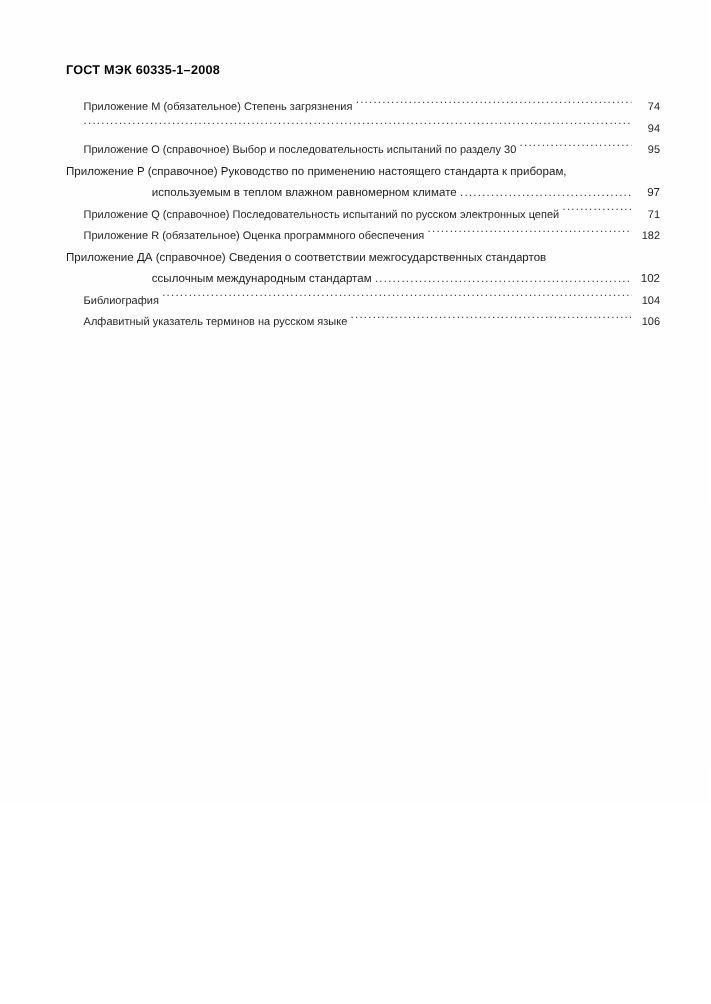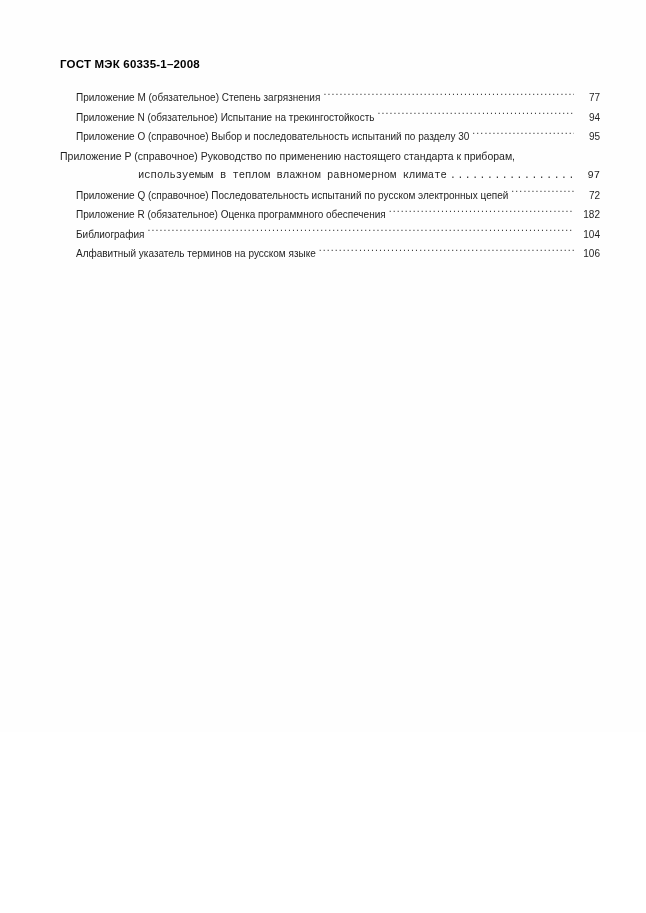--- a/index.html
+++ b/index.html
@@ -79,21 +79,20 @@
     line-height: 19.5px;
     color: #1f1f1f;
   }
   .toc-multi .line1 {
     white-space: nowrap;
   }
   .toc-multi .line2 {
     display: flex;
     align-items: flex-end;
     padding-left: 78px;
-    font-family: Liberation Mono, monospace;
   }
   .footer-page {
     position: absolute;
     left: 70px;
     top: 842px;
     font-size: 10.5px;
     color: #1f1f1f;
   }
 </style>
 </head>
@@ -101,25 +100,24 @@
 
 <div class="page">
 
   <div class="header">ГОСТ МЭК 60335-1–2008</div>
 
   <div class="toc">
 
     <div class="toc-entry">
       <span class="toc-title">Приложение M (обязательное) Степень загрязнения</span>
       <span class="dots"></span>
-      <span class="toc-page">77</span>
+      <span class="toc-page">74</span>
     </div>
 
     <div class="toc-entry">
-      <span class="toc-title">Приложение N (обязательное) Испытание на трекингостойкость</span>
       <span class="dots"></span>
       <span class="toc-page">94</span>
     </div>
 
     <div class="toc-entry">
       <span class="toc-title">Приложение O (справочное) Выбор и последовательность испытаний по разделу 30</span>
       <span class="dots"></span>
       <span class="toc-page">95</span>
     </div>
 
@@ -128,29 +126,37 @@
       <div class="line2">
         <span class="toc-title">используемым в теплом влажном равномерном климате</span>
         <span class="dots"></span>
         <span class="toc-page">97</span>
       </div>
     </div>
 
     <div class="toc-entry">
       <span class="toc-title">Приложение Q (справочное) Последовательность испытаний по русском электронных цепей</span>
       <span class="dots"></span>
-      <span class="toc-page">72</span>
+      <span class="toc-page">71</span>
     </div>
 
     <div class="toc-entry">
       <span class="toc-title">Приложение R (обязательное) Оценка программного обеспечения</span>
       <span class="dots"></span>
       <span class="toc-page">182</span>
     </div>
 
+    <div class="toc-multi">
+      <div class="line1">Приложение ДА (справочное) Сведения о соответствии межгосударственных стандартов</div>
+      <div class="line2">
+        <span class="toc-title">ссылочным международным стандартам</span>
+        <span class="dots"></span>
+        <span class="toc-page">102</span>
+      </div>
+    </div>
 
     <div class="toc-entry">
       <span class="toc-title">Библиография</span>
       <span class="dots"></span>
       <span class="toc-page">104</span>
     </div>
 
     <div class="toc-entry">
       <span class="toc-title">Алфавитный указатель терминов на русском языке</span>
       <span class="dots"></span>

